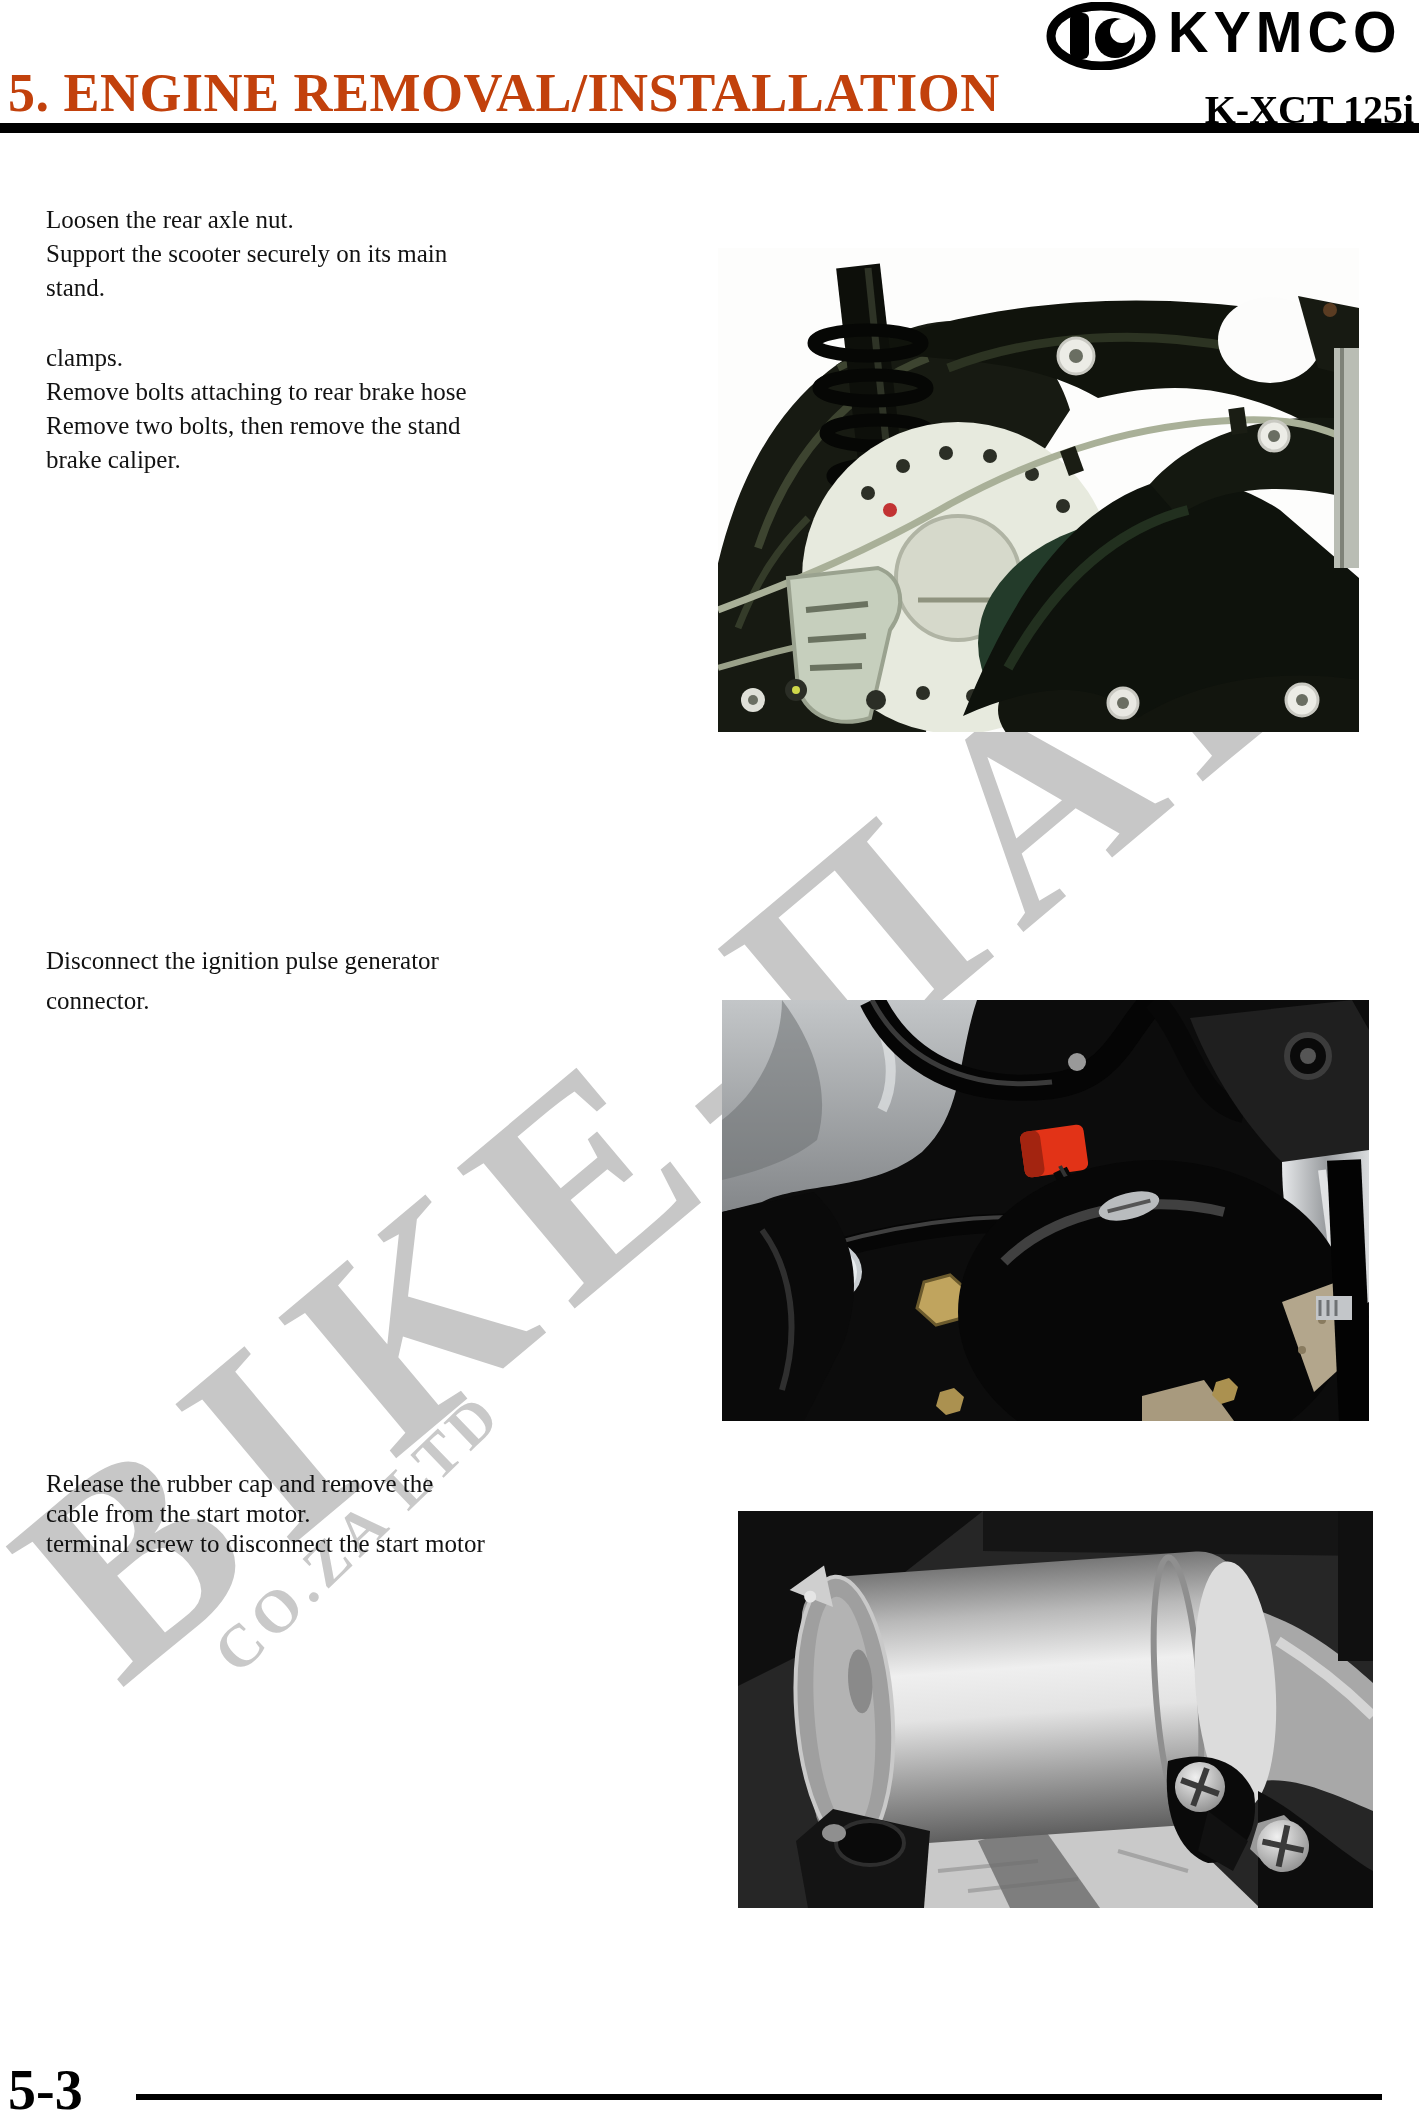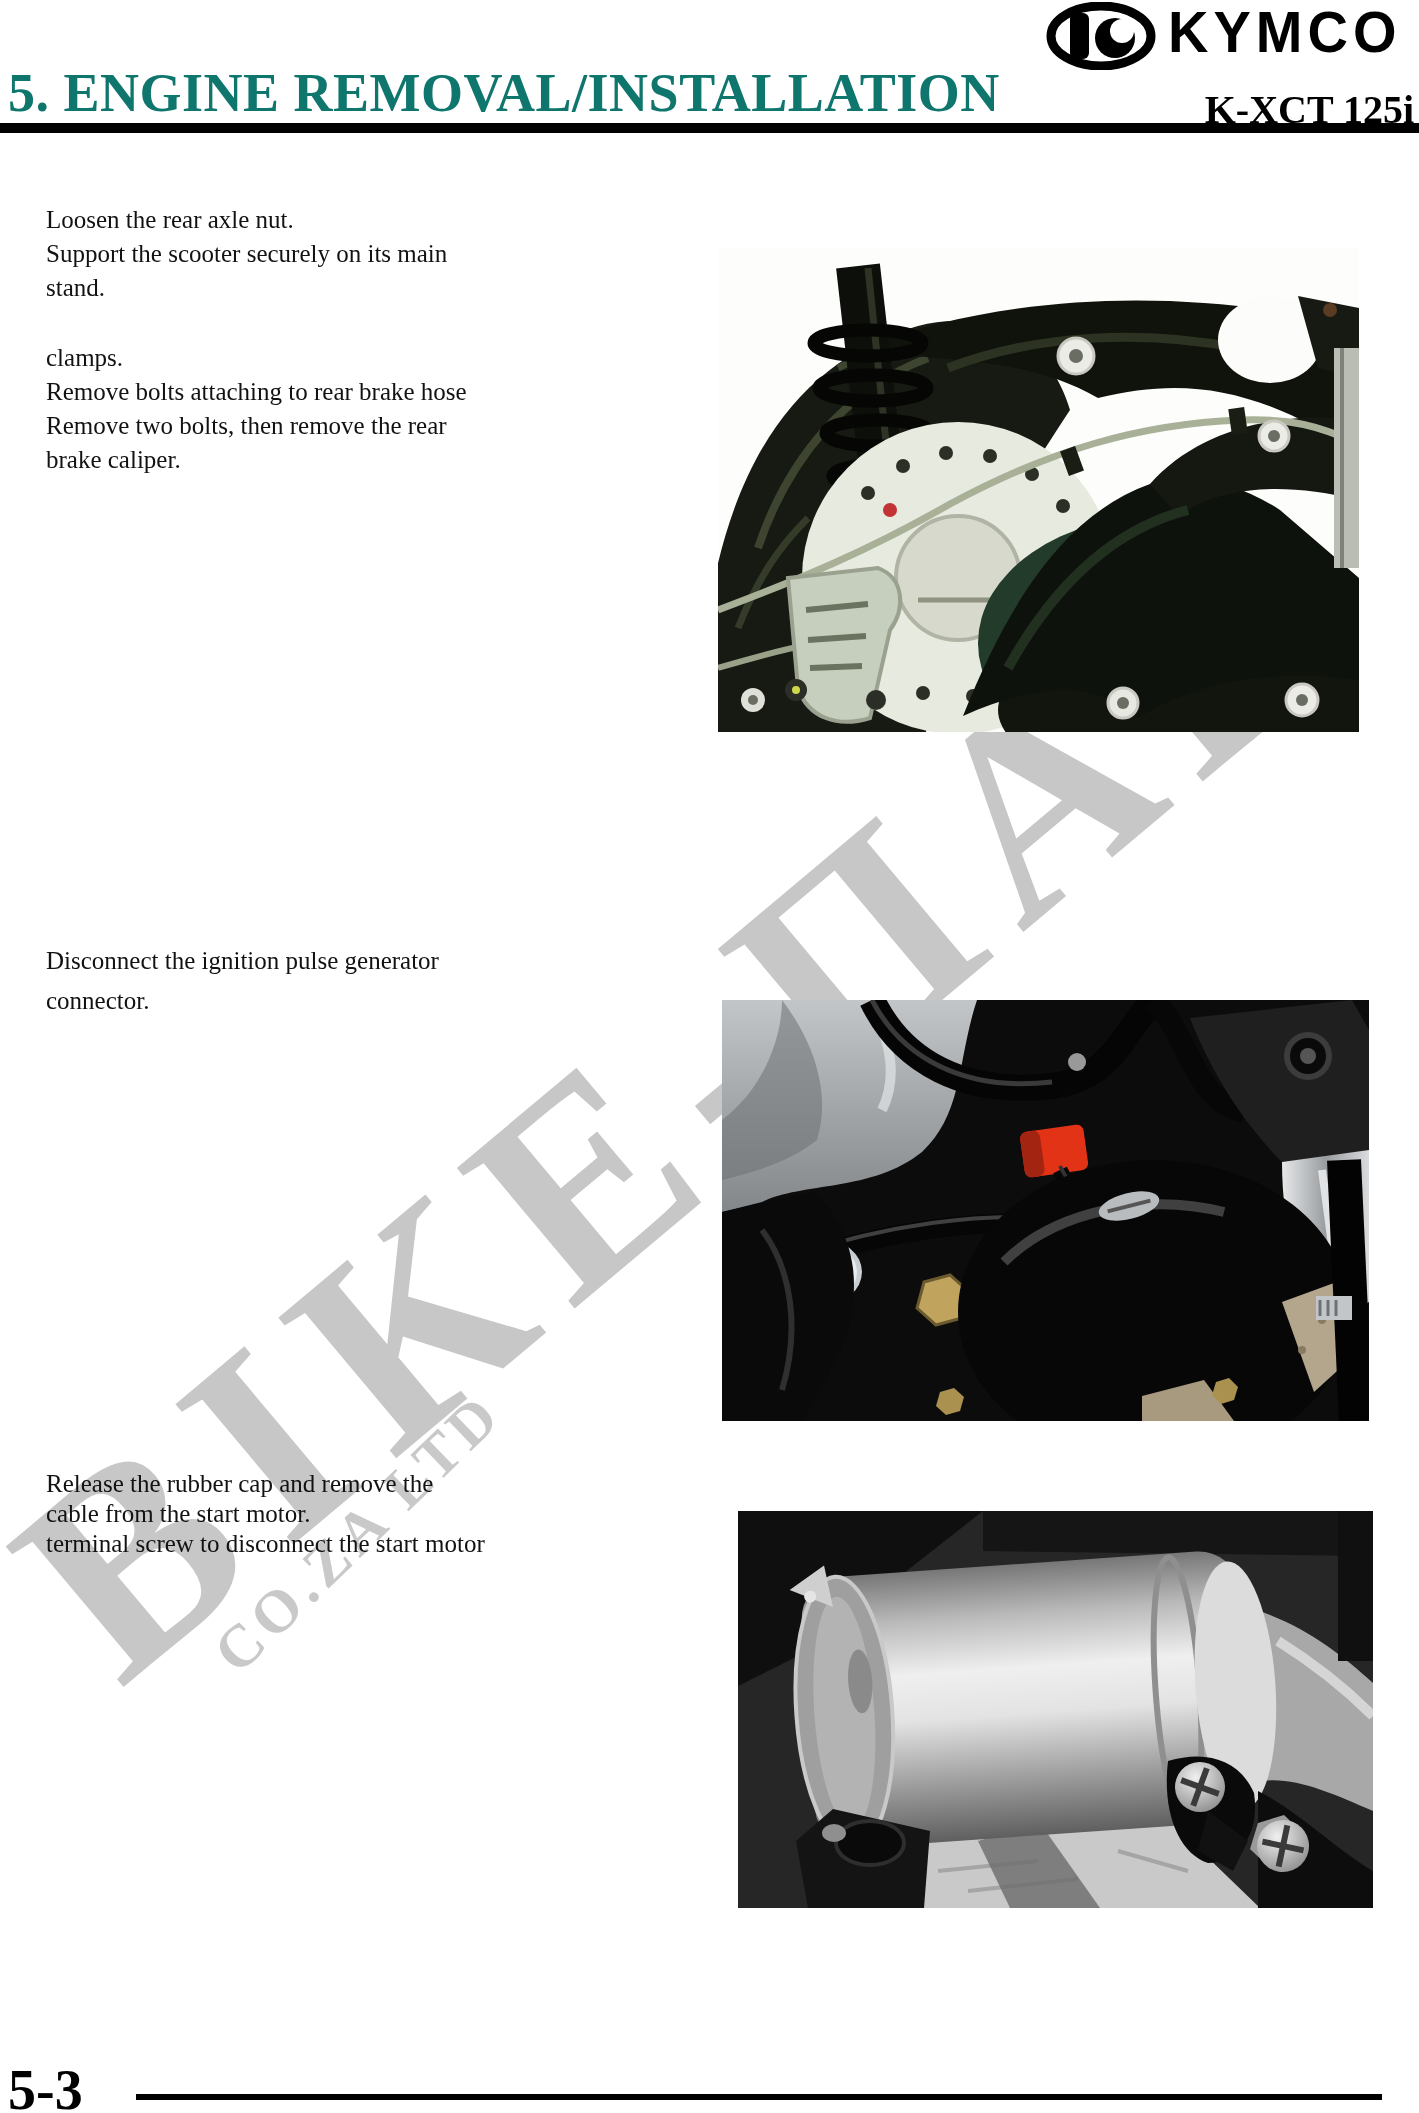--- a/index.html
+++ b/index.html
@@ -15,21 +15,21 @@
   
   .logo-icon{position:absolute;left:1046px;top:2px;width:110px;height:68px;z-index:3;}
   .brand{
     position:absolute;left:1168px;top:0px;z-index:3;
     font-family:"Liberation Sans", sans-serif;
     font-weight:bold;font-size:56px;letter-spacing:5px;color:#000;
     transform:scaleY(1.02);
   }
   .page-title{
     position:absolute;left:8px;top:62px;z-index:3;margin:0;
-    font-weight:bold;font-size:54px;letter-spacing:0.5px;color:#0f766e;
+    font-weight:bold;font-size:54px;letter-spacing:0.5px;color:#c2410c;
     white-space:nowrap;
   }
   .model{
     position:absolute;right:5px;top:86px;z-index:3;
     font-weight:bold;font-size:40px;color:#000;white-space:nowrap;
   }
   .header-rule{
     position:absolute;left:0;top:123px;width:1419px;height:10px;
     background:#000;z-index:3;
   }
@@ -81,21 +81,21 @@
   <div class="header-rule"></div>
 
   <div class="para p1">
     <div>Loosen the rear axle nut.</div>
     <div>Support the scooter securely on its main</div>
     <div>stand.</div>
   </div>
   <div class="para p2">
     <div>clamps.</div>
     <div>Remove bolts attaching to rear brake hose</div>
-    <div>Remove two bolts, then remove the rear</div>
+    <div>Remove two bolts, then remove the stand</div>
     <div>brake caliper.</div>
   </div>
   <div class="para p3">
     <div>Disconnect the ignition pulse generator</div>
     <div>connector.</div>
   </div>
   <div class="para p4">
     <div>Release the rubber cap and remove the</div>
     <div>cable from the start motor.</div>
     <div>terminal screw to disconnect the start motor</div>

